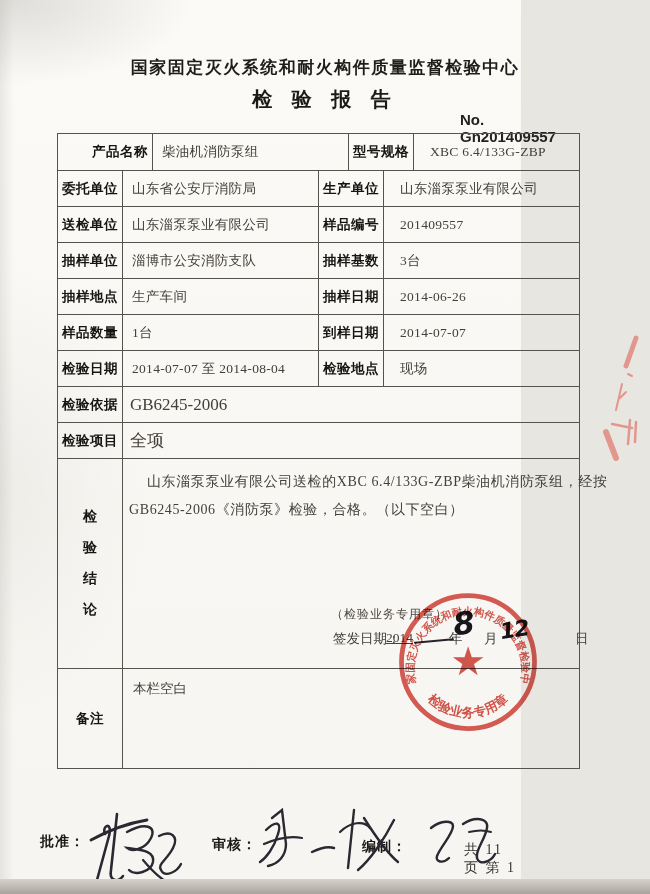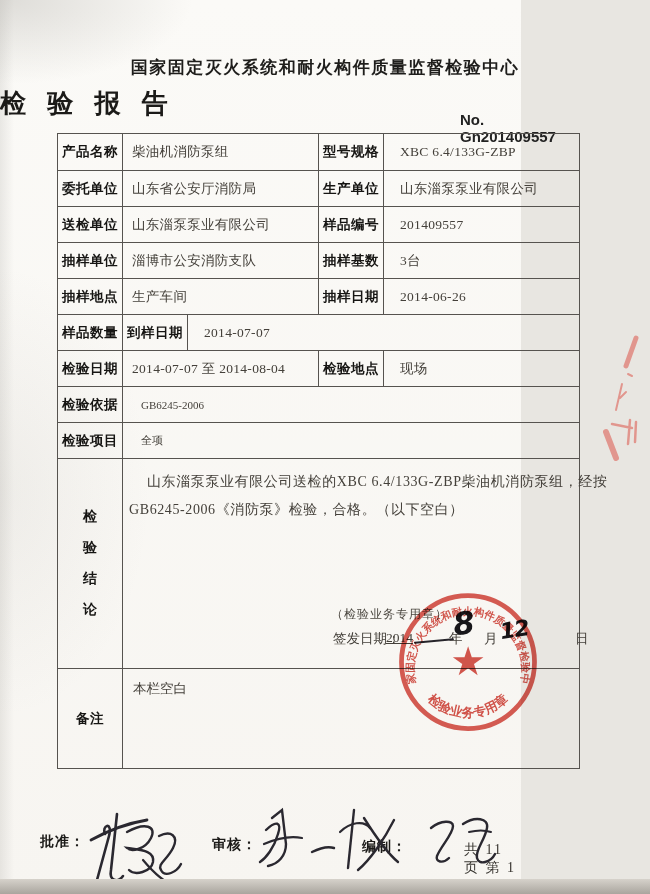--- a/index.html
+++ b/index.html
@@ -12,38 +12,38 @@
       linear-gradient(90deg, rgba(130,128,122,.15) 0, rgba(130,128,122,0) 14px),
       linear-gradient(#fbfaf7, #f7f5f1);
     font-family:"Liberation Serif", serif;
     color:#2c2a27;
   }
   .bottom-edge{position:absolute;left:0;bottom:0;width:650px;height:15px;
     background:linear-gradient(#d6d2cb, #a9a59e);}
   .org-title{position:absolute;left:0;top:56px;width:650px;text-align:center;
     font-family:"Liberation Sans",sans-serif;font-weight:700;font-size:17px;
     letter-spacing:1.5px;color:#1e1d1b;}
-  .report-title{position:absolute;left:0;top:86px;width:650px;
-    font-family:"Liberation Sans",sans-serif;font-weight:700;font-size:26px;
+  .report-title{position:absolute;left:0;top:86px;width:650px;text-align:center;
+    font-family:"Liberation Sans",sans-serif;font-weight:700;font-size:20px;
     letter-spacing:7px;color:#1b1a18;}
   .report-no{position:absolute;left:460px;top:111px;
     font-family:"Liberation Sans",sans-serif;font-weight:700;font-size:15px;color:#222;}
   
   .tbl{position:absolute;left:57px;top:133px;width:521px;border:1px solid #56534f;}
   .r{display:flex;height:36px;border-top:1px solid #56534f;box-sizing:border-box;}
-  .r.first{border-top:none;}
+  .r.first{border-top:none;margin-left:30px;}
   .c{box-sizing:border-box;display:flex;align-items:center;overflow:hidden;}
   .lab{width:64px;justify-content:center;font-family:"Liberation Sans",sans-serif;
     font-weight:700;font-size:13.5px;color:#161513;letter-spacing:.5px;}
   .val{border-left:1px solid #56534f;padding-left:9px;font-size:13.5px;color:#44403a;letter-spacing:.3px;}
   .v1{width:196px;}
   .lab2{width:65px;border-left:1px solid #56534f;justify-content:center;
     font-family:"Liberation Sans",sans-serif;font-weight:700;font-size:13.5px;color:#161513;letter-spacing:.5px;}
   .v2{flex:1;padding-left:16px;}
-  .vfull{flex:1;border-left:1px solid #56534f;padding-left:18px;font-size:11px;color:#44403a;}
+  .vfull{flex:1;border-left:1px solid #56534f;padding-left:7px;font-size:17px;color:#44403a;}
   .r.conc{height:210px;}
   .conc-label{width:64px;flex-direction:column;justify-content:center;gap:13px;
     font-family:"Liberation Sans",sans-serif;font-weight:700;font-size:14px;color:#161513;}
   .conc-body{flex:1;border-left:1px solid #56534f;position:relative;font-size:14px;color:#44403a;}
   .c-line1{position:absolute;left:24px;top:14px;letter-spacing:.6px;white-space:nowrap;}
   .c-line2{position:absolute;left:6px;top:42px;letter-spacing:.6px;white-space:nowrap;}
   .seal-note{position:absolute;left:208px;top:147px;font-size:12px;letter-spacing:1px;color:#4a463f;text-align:right;}
   .issue-tok{position:absolute;top:171px;font-size:13.5px;color:#44403a;}
   .t-prefix{left:210px;} .t-year{left:263px;text-decoration:underline;} .t-yu{left:326px;} .t-mu{left:361px;} .t-du{left:452px;}
   .hand{position:absolute;font-family:"DejaVu Sans",sans-serif;font-style:italic;font-weight:700;color:#17161a;}
@@ -105,20 +105,21 @@
       <div class="c val v2">3台</div>
     </div>
     <div class="r">
       <div class="c lab">抽样地点</div>
       <div class="c val v1">生产车间</div>
       <div class="c lab2">抽样日期</div>
       <div class="c val v2">2014-06-26</div>
     </div>
     <div class="r">
       <div class="c lab">样品数量</div>
+      <div class="c val v1">1台</div>
       <div class="c lab2">到样日期</div>
       <div class="c val v2">2014-07-07</div>
     </div>
     <div class="r">
       <div class="c lab">检验日期</div>
       <div class="c val v1">2014-07-07 至 2014-08-04</div>
       <div class="c lab2">检验地点</div>
       <div class="c val v2">现场</div>
     </div>
 

